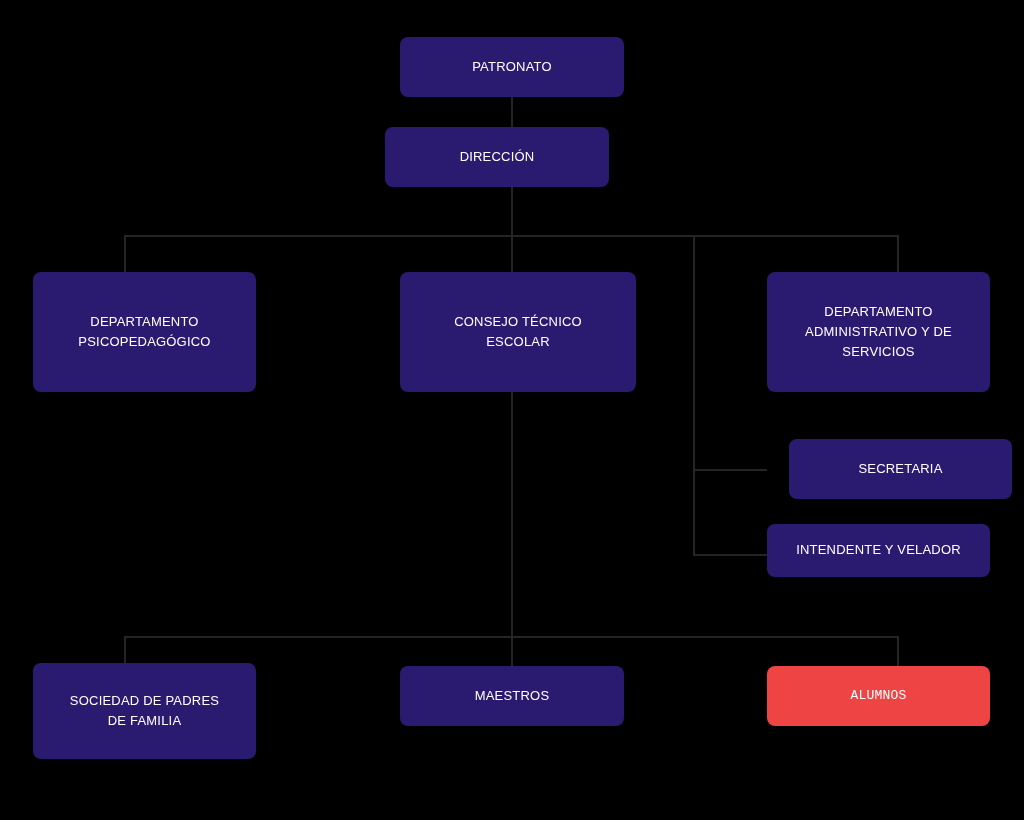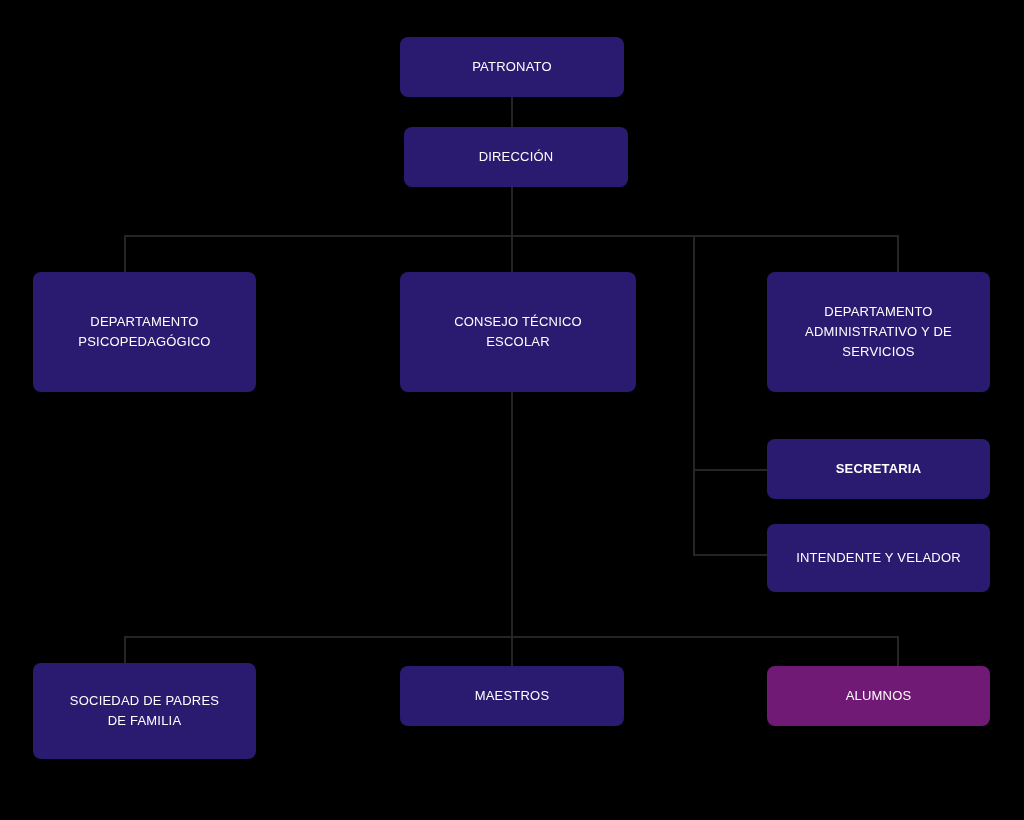--- a/index.html
+++ b/index.html
@@ -57,28 +57,28 @@
       <div class="conn conn-h" style="left: 693px; top: 469px; width: 74px;"></div>
       <div class="conn conn-h" style="left: 693px; top: 554px; width: 74px;"></div>
       <div class="conn conn-v" style="left: 511px; top: 392px; height: 246px;"></div>
       <div class="conn conn-h" style="left: 124px; top: 636px; width: 774px;"></div>
       <div class="conn conn-v" style="left: 124px; top: 636px; height: 28px;"></div>
       <div class="conn conn-v" style="left: 511px; top: 636px; height: 31px;"></div>
       <div class="conn conn-v" style="left: 897px; top: 636px; height: 31px;"></div>
     </div>
   <div id="node-layer">
       <div class="node" style="left: 400px; top: 37px; width: 224px; height: 60px; background: rgb(43, 27, 112); color: rgb(255, 255, 255);">PATRONATO</div>
-      <div class="node" style="left: 404px; top: 127px; width: 224px; height: 60px; background: rgb(43, 27, 112); color: rgb(255, 255, 255);">DIRECCIÓN</div>
+      <div class="node" style="left: 385px; top: 127px; width: 224px; height: 60px; background: rgb(43, 27, 112); color: rgb(255, 255, 255);">DIRECCIÓN</div>
       <div class="node" style="left: 33px; top: 272px; width: 223px; height: 120px; background: rgb(43, 27, 112); color: rgb(255, 255, 255);">DEPARTAMENTO
 PSICOPEDAGÓGICO</div>
       <div class="node" style="left: 400px; top: 272px; width: 236px; height: 120px; background: rgb(43, 27, 112); color: rgb(255, 255, 255);">CONSEJO TÉCNICO
 ESCOLAR</div>
       <div class="node" style="left: 767px; top: 272px; width: 223px; height: 120px; background: rgb(43, 27, 112); color: rgb(255, 255, 255);">DEPARTAMENTO
 ADMINISTRATIVO Y DE
 SERVICIOS</div>
-      <div class="node" style="left: 767px; top: 439px; width: 223px; height: 60px; background: rgb(43, 27, 112); color: rgb(255, 255, 255); font-weight: bold;">SECRETARIA</div>
-      <div class="node" style="left: 767px; top: 524px; width: 223px; height: 68px; background: rgb(43, 27, 112); color: rgb(255, 255, 255);">INTENDENTE Y VELADOR</div>
+      <div class="node" style="left: 789px; top: 439px; width: 223px; height: 60px; background: rgb(43, 27, 112); color: rgb(255, 255, 255);">SECRETARIA</div>
+      <div class="node" style="left: 767px; top: 524px; width: 223px; height: 53px; background: rgb(43, 27, 112); color: rgb(255, 255, 255);">INTENDENTE Y VELADOR</div>
       <div class="node" style="left: 33px; top: 663px; width: 223px; height: 96px; background: rgb(43, 27, 112); color: rgb(255, 255, 255);">SOCIEDAD DE PADRES
 DE FAMILIA</div>
       <div class="node" style="left: 400px; top: 666px; width: 224px; height: 60px; background: rgb(43, 27, 112); color: rgb(255, 255, 255);">MAESTROS</div>
-      <div class="node" style="left: 767px; top: 666px; width: 223px; height: 60px; background: #701a75; color: rgb(255, 255, 255);">ALUMNOS</div>
+      <div class="node" style="left: 767px; top: 666px; width: 223px; height: 60px; background: #ef4444; color: rgb(255, 255, 255); font-family: Liberation Mono, monospace;">ALUMNOS</div>
     </div>
 </div>
 
 </body></html>

